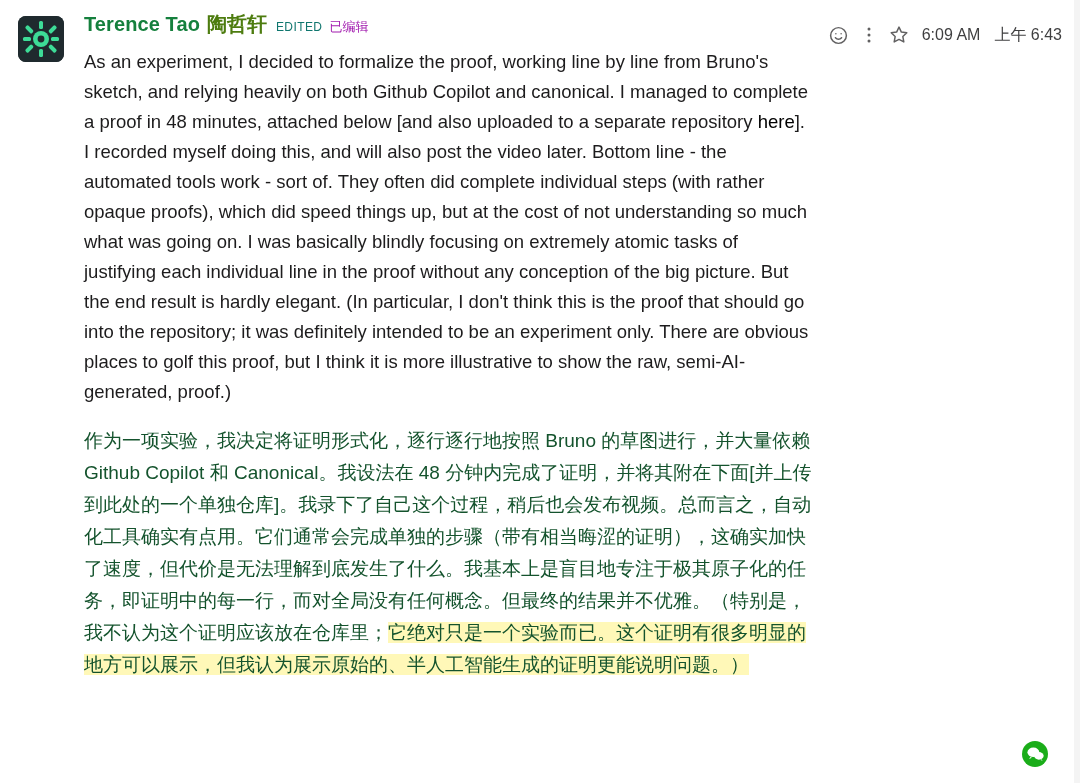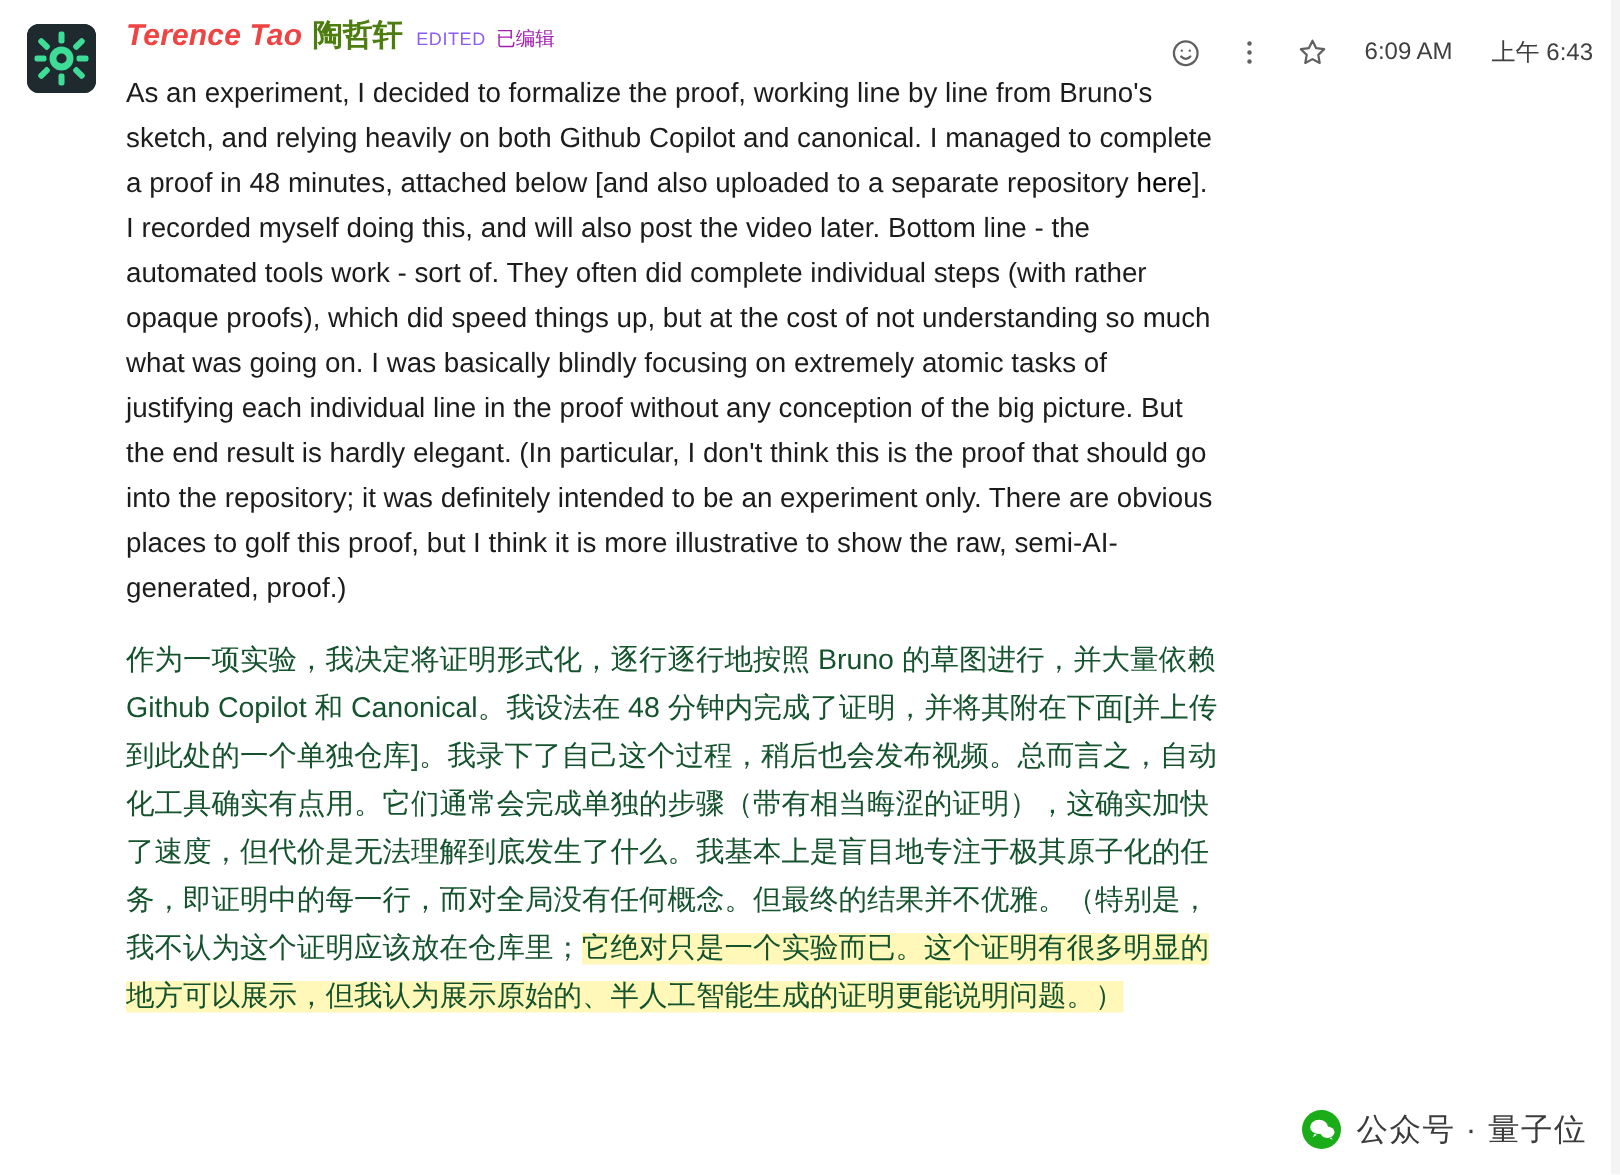--- a/index.html
+++ b/index.html
@@ -43,33 +43,32 @@
   }
   .msg-header {
     display: flex;
     align-items: baseline;
     line-height: 1;
     height: 26px;
   }
   .author-en {
     font-size: 20px;
     font-weight: bold;
-    color: #ef4444;
+    color: #15803d;
     letter-spacing: 0.1px;
-    font-style: italic;
   }
   .author-zh {
     font-size: 20px;
     font-weight: bold;
     color: #4d7c0f;
     margin-left: 7px;
   }
   .edited-tag {
     font-size: 12px;
-    color: #8b5cf6;
+    color: #0f766e;
     margin-left: 9px;
     letter-spacing: 0.4px;
   }
   .edited-tag-zh {
     font-size: 13px;
     color: #a21caf;
     margin-left: 7px;
   }
   .msg-text {
     font-size: 18.5px;
@@ -93,21 +92,21 @@
   .hl {
     background: #fff8b8;
   }
   
   .actions {
     position: absolute;
     top: 20px;
     right: 18px;
     display: flex;
     align-items: center;
-    gap: 12px;
+    gap: 0px;
   }
   .act-btn {
     width: 30px;
     height: 30px;
     display: flex;
     align-items: center;
     justify-content: center;
     color: #616061;
   }
   .timestamp {
@@ -222,16 +221,15 @@
 
   <div class="watermark">
     <span class="wm-logo">
       <svg width="17" height="14" viewBox="0 0 20 16" fill="#ffffff">
         <ellipse cx="7.5" cy="6" rx="7" ry="5.6"></ellipse>
         <path d="M4 11.4l-1.6 2.6 3.4-1.6z"></path>
         <ellipse cx="14" cy="10.2" rx="5.6" ry="4.5" fill="#ffffff"></ellipse>
         <path d="M17 14.2l1.4 1.8-2.6-1z" fill="#ffffff"></path>
       </svg>
     </span>
-    <span>公众号 · 量子位</span>
   </div>
 
 </div>
 
 </body></html>

